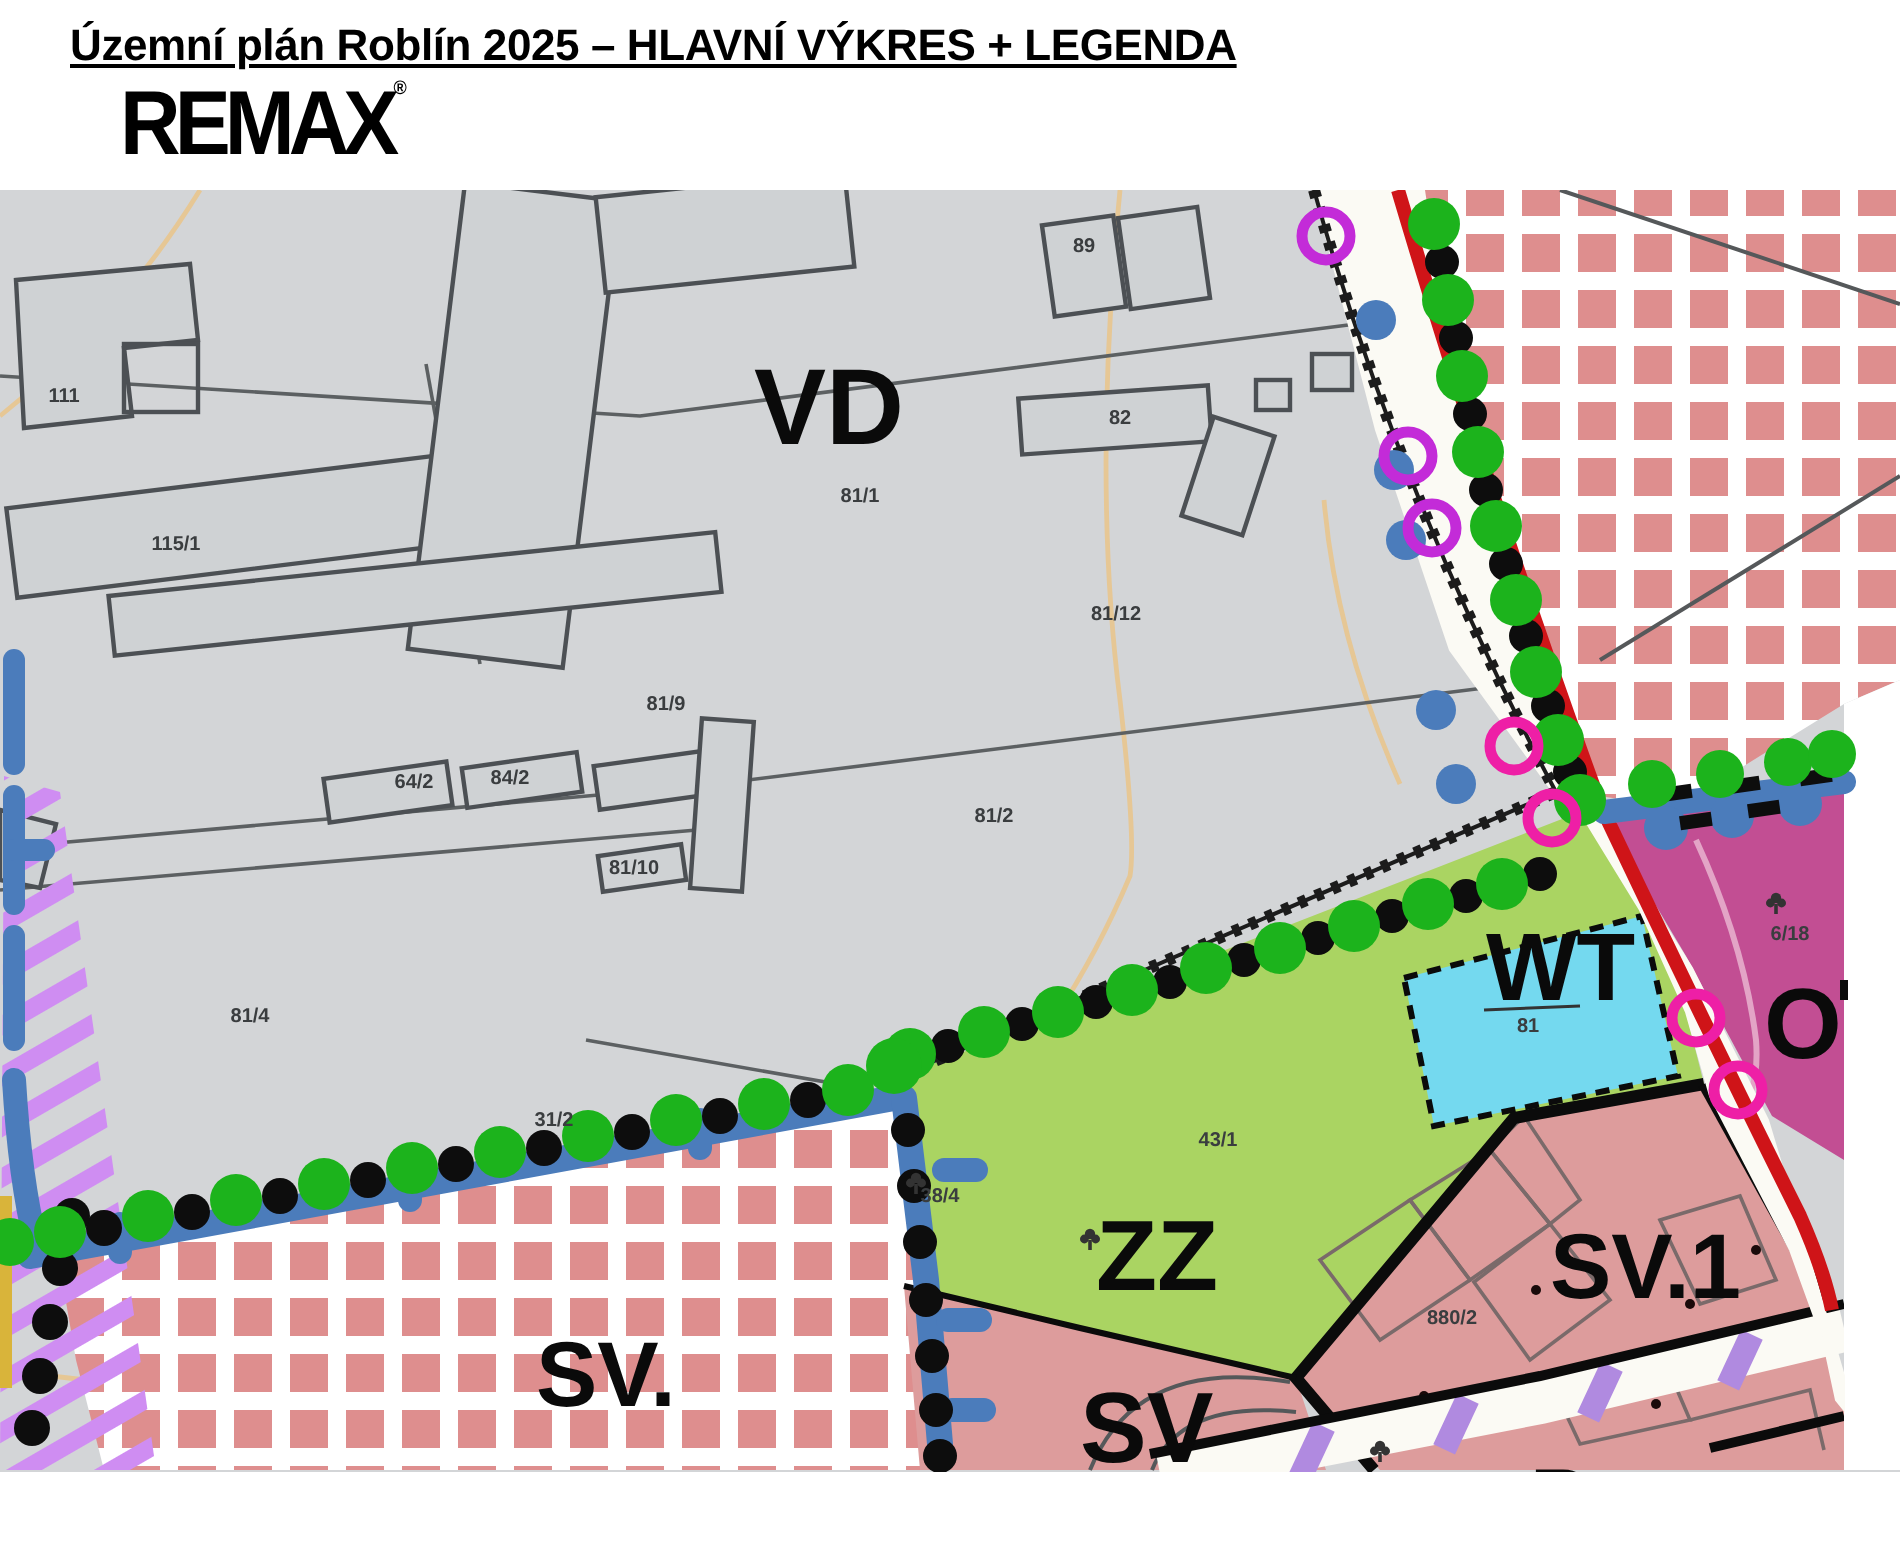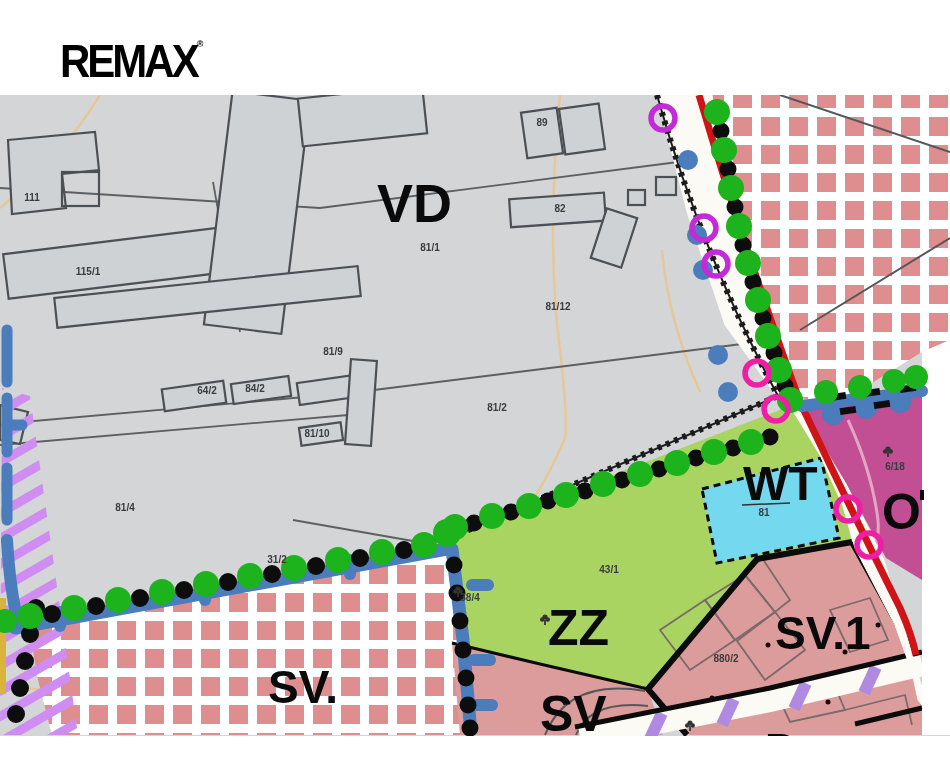--- a/index.html
+++ b/index.html
@@ -36,20 +36,23 @@
   .zlabel{font-family:"Liberation Sans",sans-serif;font-weight:bold;fill:#0a0a0a;}
   .plabel{font-family:"Liberation Sans",sans-serif;font-weight:bold;font-size:10px;fill:#3a3d3f;
           text-anchor:middle;}
   .blackline{stroke:#0b0b0b;fill:none;}
 </style>
 </head>
 <body>
 
 <div class="page">
 
+  <div class="hdr">
+    <div class="title">Územní plán Roblín 2025 – HLAVNÍ VÝKRES + LEGENDA</div>
+  </div>
   <div class="logo"><span>REMAX</span><sup>®</sup></div>
 
   <div class="mapwrap">
   <svg width="950" height="641" viewBox="0 95 950 641">
     <defs>
       <pattern id="checker" width="28" height="28" patternUnits="userSpaceOnUse">
         <rect width="28" height="28" fill="#ffffff"></rect>
         <rect x="5" y="5" width="19" height="19" style="fill:var(--c-checker)"></rect>
       </pattern>
       <pattern id="hatchP" width="22" height="22" patternUnits="userSpaceOnUse" patternTransform="rotate(60)">

